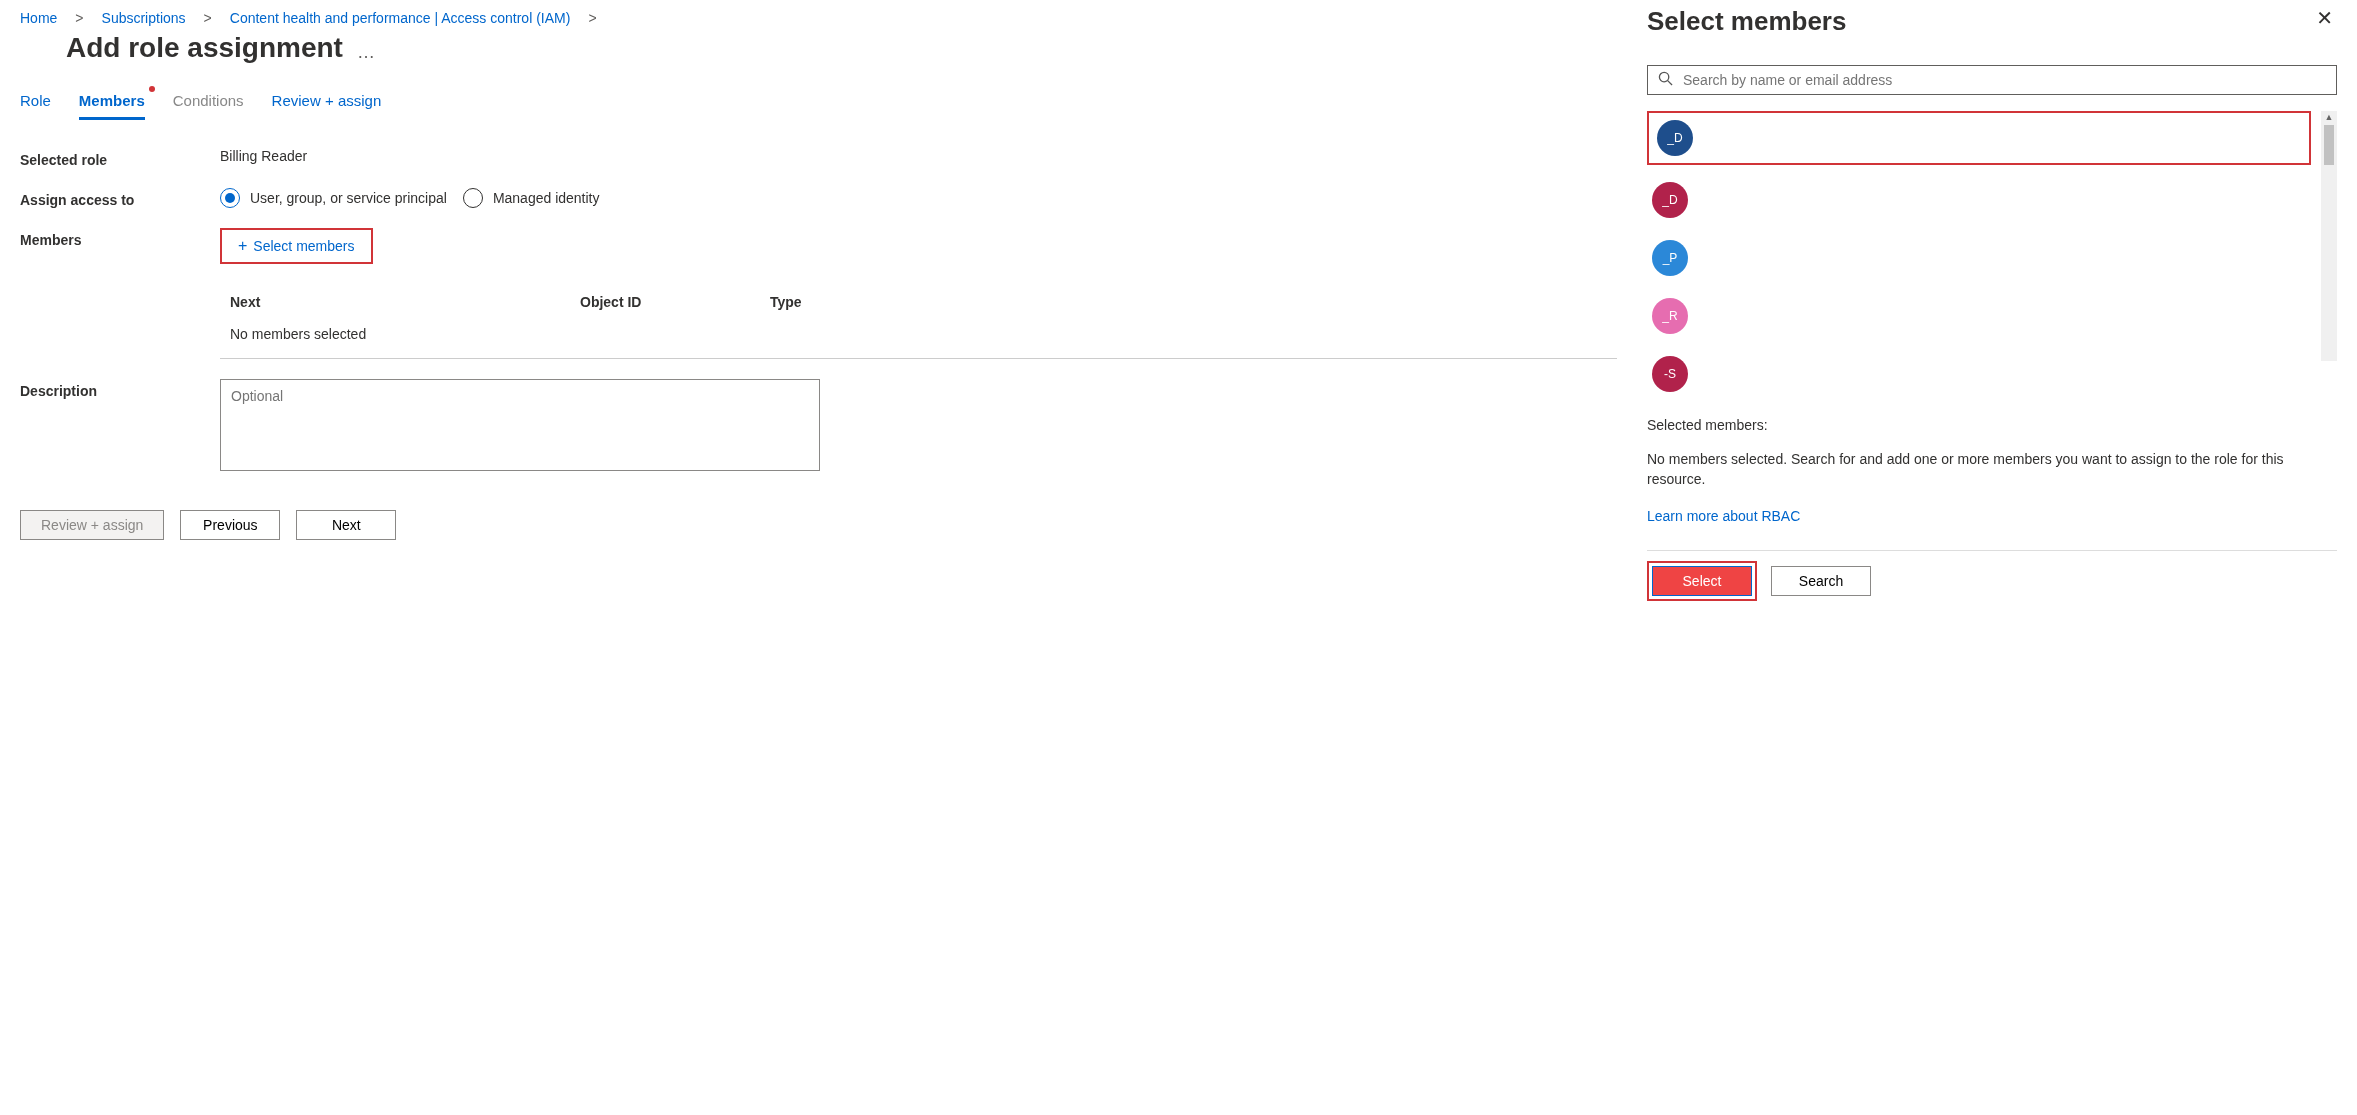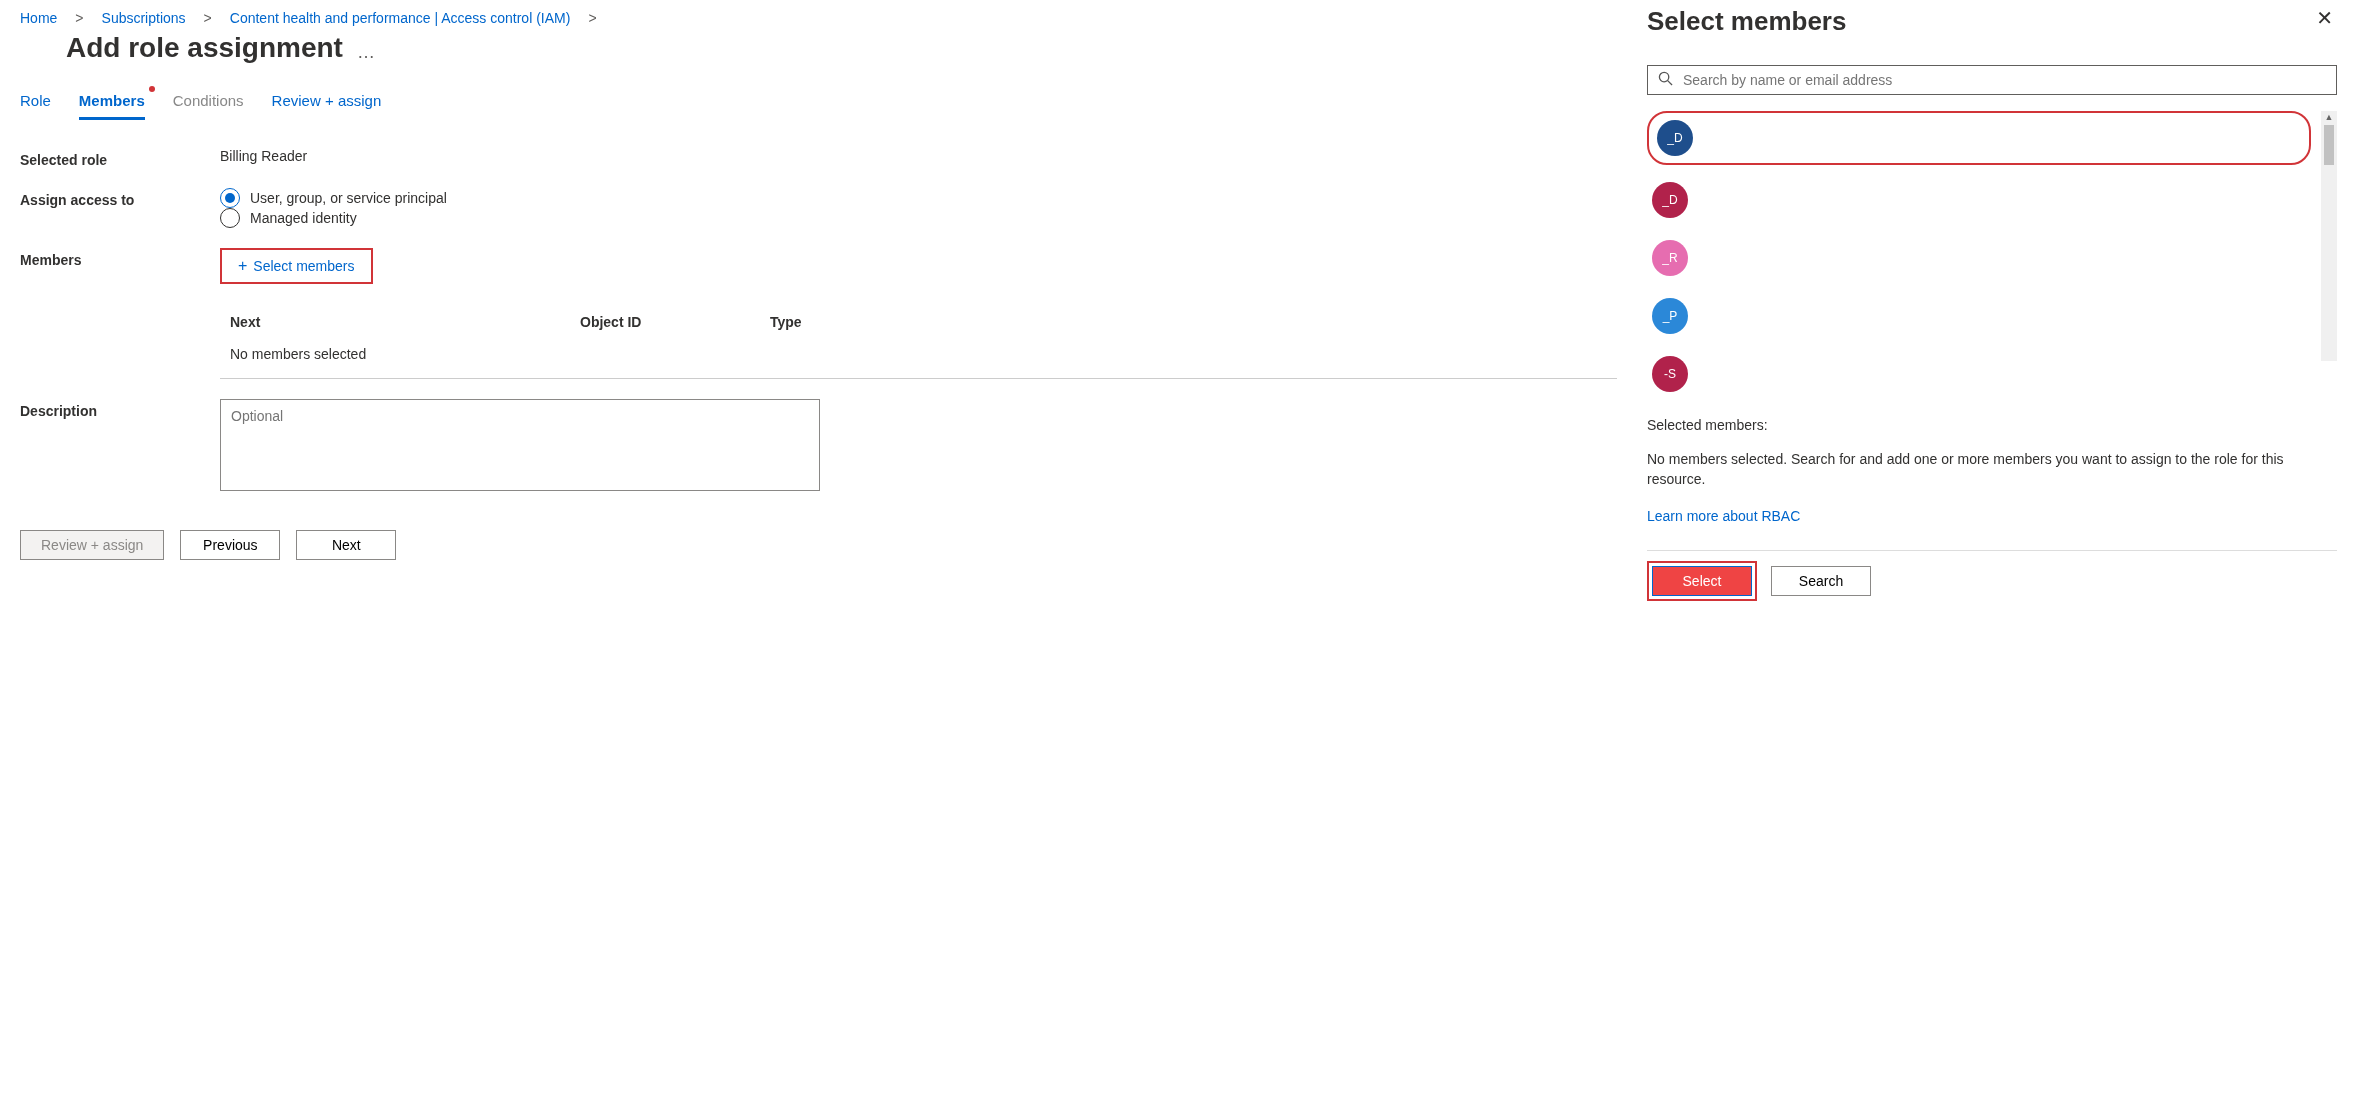--- a/index.html
+++ b/index.html
@@ -54,21 +54,21 @@
     width: 6px; height: 6px;
     background: #d13438; border-radius: 50%;
   }
 
   
   .form-row { display: flex; margin-bottom: 20px; }
   .form-label { width: 200px; font-weight: 600; font-size: 14px; padding-top: 4px; }
   .form-value { flex: 1; font-size: 14px; }
 
   
-  .radio-group { display: flex; flex-direction: column; gap: 0; }
+  .radio-group { display: flex; flex-direction: row; gap: 16px; }
   .radio-item { display: flex; align-items: center; gap: 10px; cursor: pointer; }
   .radio-outer {
     width: 20px; height: 20px; border: 1px solid #323130;
     border-radius: 50%; display: flex; align-items: center; justify-content: center;
   }
   .radio-outer.checked { border-color: #0066cc; }
   .radio-inner {
     width: 10px; height: 10px; border-radius: 50%; background: #0066cc;
   }
 
@@ -176,21 +176,20 @@
     background: #f0f0f0;
     display: flex; flex-direction: column; align-items: center;
   }
   .scroll-arrow { font-size: 9px; color: #666; padding: 1px 0; cursor: pointer; }
   .scroll-thumb { width: 10px; height: 40px; background: #c1c1c1; margin-top: 2px; cursor: pointer; }
 
   .member-list { display: flex; flex-direction: column; gap: 12px; }
   .member-row {
     display: flex; align-items: flex-start; gap: 12px; padding: 5px;
     cursor: pointer;
-    border-radius: 20px;
   }
   .member-row.highlight {
     border: 2px solid #d13438;
     padding: 7px 8px;
     width: calc(100% - 2px);
   }
   .avatar {
     width: 36px; height: 36px; border-radius: 50%;
     display: flex; align-items: center; justify-content: center;
     color: #fff; font-size: 12px; font-weight: 400;
@@ -313,24 +312,24 @@
 
   <div class="members-scroll">
     <div class="member-list">
       <div class="member-row highlight">
         <span class="avatar" style="background:#1e4e8c">_D</span>
       </div>
       <div class="member-row">
         <span class="avatar" style="background:#b1224b">_D</span>
       </div>
       <div class="member-row">
+        <span class="avatar" style="background:#2b88d8">_P</span>
+      </div>
+      <div class="member-row">
         <span class="avatar" style="background:#e66db0">_R</span>
-      </div>
-      <div class="member-row">
-        <span class="avatar" style="background:#2b88d8">_P</span>
       </div>
       <div class="member-row">
         <span class="avatar" style="background:#b1224b">-S</span>
       </div>
     </div>
 
     <div class="scroll-track">
       <span class="scroll-arrow">▲</span>
       <span class="scroll-thumb"></span>
     </div>

